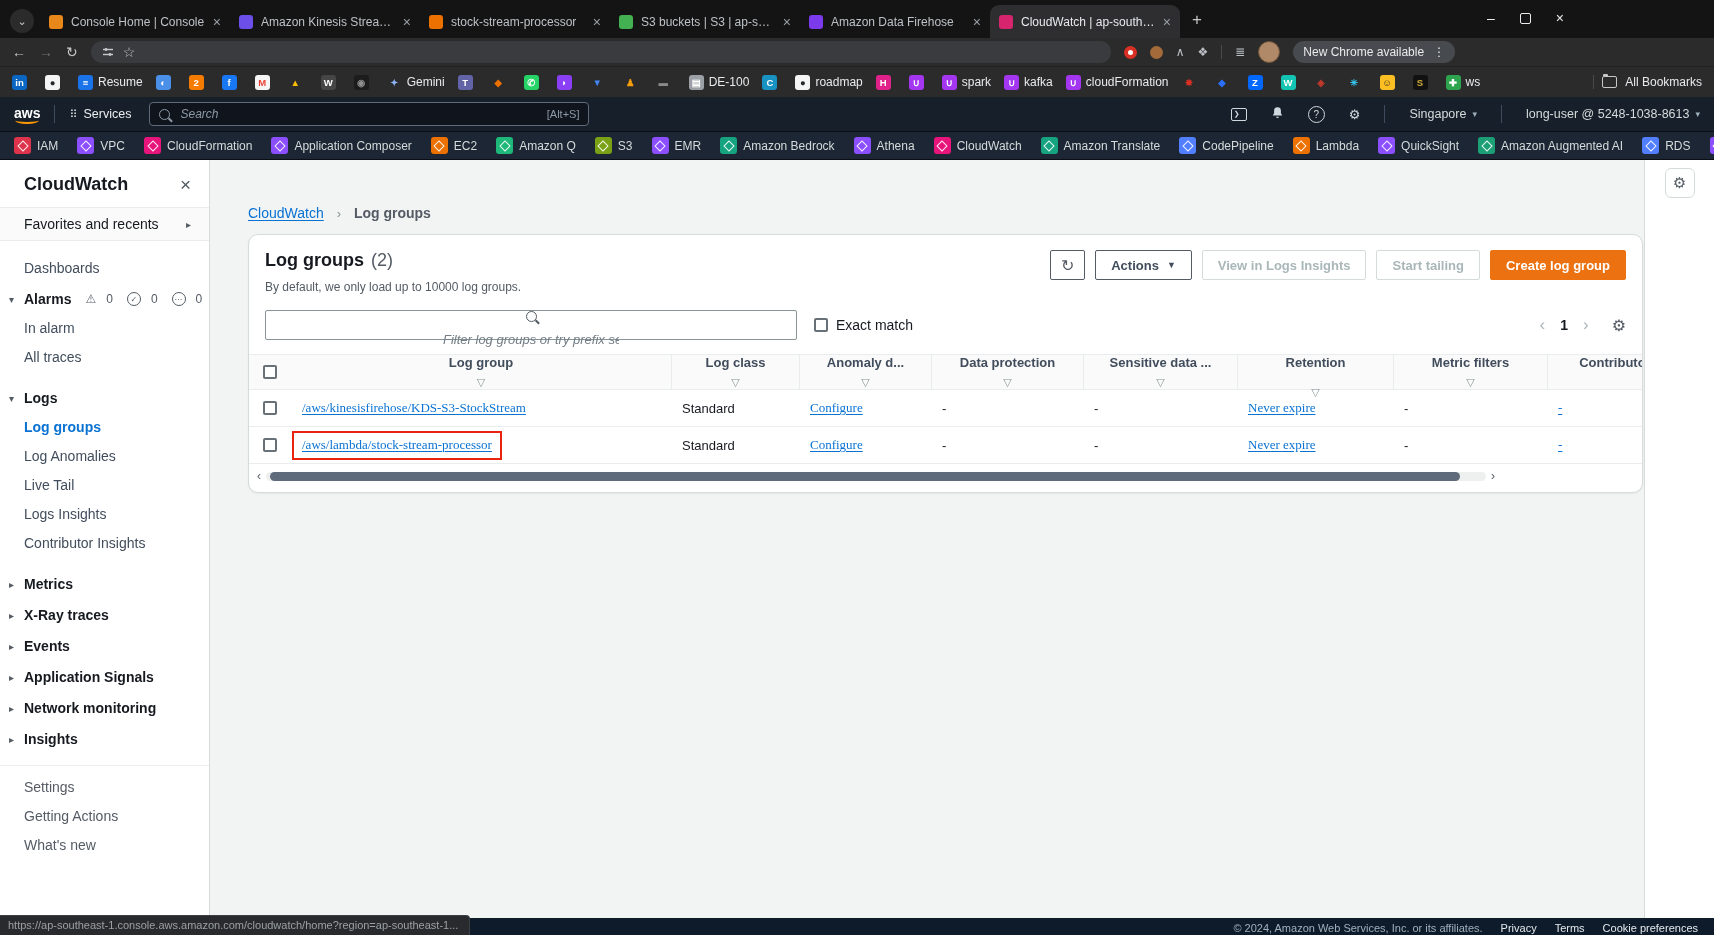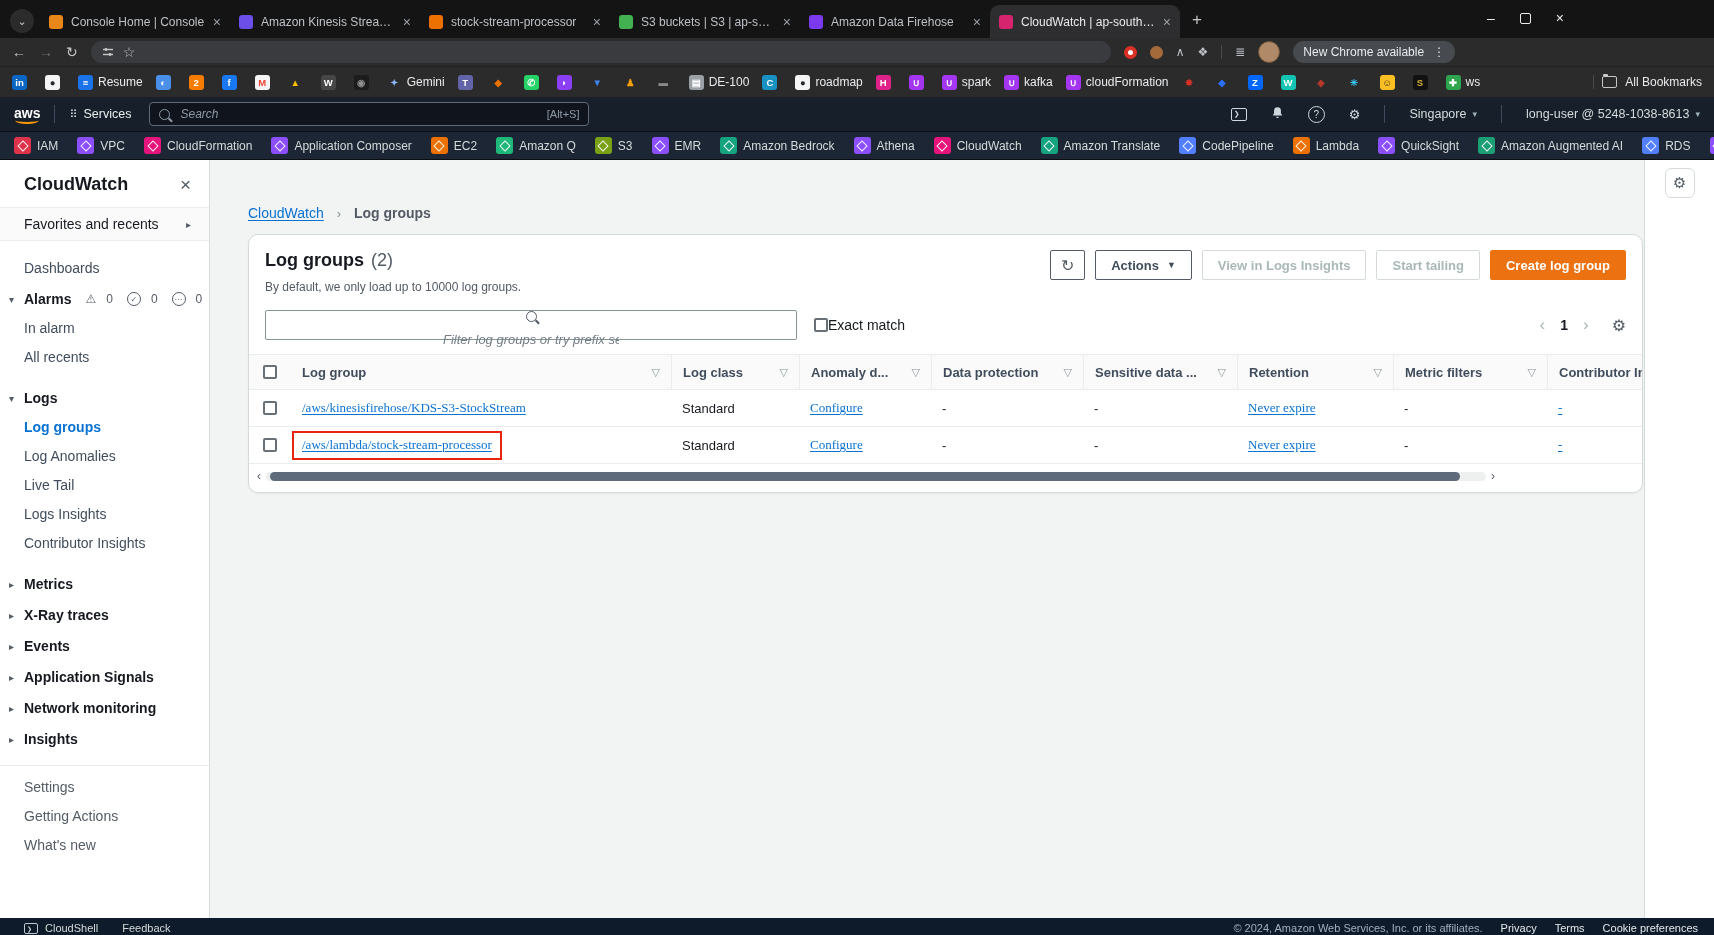--- a/index.html
+++ b/index.html
@@ -111,27 +111,27 @@
   .icon-btn{width:35px;padding:0;justify-content:center;font-size:16px;font-weight:400;color:#545b64;}
   .caret{font-size:9px;}
 
   .filter-row{display:flex;align-items:center;padding:8px 16px 14px 16px;gap:17px;}
   .search-box{width:532px;height:30px;border:1px solid #879596;border-radius:2px;display:flex;align-items:center;padding:0 10px;gap:9px;box-sizing:border-box;flex-direction:column;}
   .search-box .lens{border-color:#545b64;}
   .search-box .lens::after{background:#545b64;}
   .search-box input{border:none;outline:none;flex:1;font-size:13px;color:#16191f;font-family:inherit;background:transparent;}
   .search-box input::placeholder{color:#737d85;font-style:italic;}
   .cb{width:14px;height:14px;border:2px solid #687078;border-radius:2px;display:inline-block;background:#fff;box-sizing:border-box;flex:none;}
-  .exact{display:flex;align-items:center;font-size:14px;color:#16191f;}
+  .exact{display:flex;align-items:center;gap:8px;font-size:14px;color:#16191f;}
   .pager{margin-left:auto;display:flex;align-items:center;gap:15px;color:#aab7b8;font-size:17px;}
   .pg-num{color:#16191f;font-size:14px;font-weight:700;}
   .pg-gear{color:#545b64;font-size:16px;margin-left:8px;}
 
   .thead{display:flex;align-items:stretch;height:34px;background:#fafafa;border-top:1px solid #eaeded;border-bottom:1px solid #eaeded;width:1448px;font-size:13px;}
-  .hcell{display:flex;align-items:center;justify-content:space-between;padding:0 11px;font-weight:700;color:#414d5c;box-sizing:border-box;}
+  .hcell{display:flex;align-items:center;justify-content:space-between;padding:0 11px;font-weight:700;color:#414d5c;box-sizing:border-box;flex-direction:column;}
   .hcell .funnel{color:#879596;font-size:11px;font-weight:400;}
   .thead>:nth-child(1){width:42px;justify-content:center;padding:0;align-items:center;display:flex;}
   .thead>:nth-child(2){width:380px;}
   .thead>:nth-child(3){width:128px;}
   .thead>:nth-child(4){width:132px;}
   .thead>:nth-child(5){width:152px;}
   .thead>:nth-child(6){width:154px;}
   .thead>:nth-child(7){width:156px;gap:16px;}
   .thead>:nth-child(8){width:154px;}
   .thead>:nth-child(9){width:150px;}
@@ -514,21 +514,21 @@
           <span class="tri">▾</span>
           <span class="sb-section-label">Alarms</span>
           <span class="alarm-ico">⚠</span>
             <span class="alarm-count">0</span>
           <span class="alarm-circ">✓</span>
             <span class="alarm-count">0</span>
           <span class="alarm-circ">⋯</span>
             <span class="alarm-count">0</span>
         </div>
         <a class="sb-link">In alarm</a>
-        <a class="sb-link">All recents</a>
+        <a class="sb-link">All traces</a>
         <div class="sb-section gap-top">
           <span class="tri">▾</span>
           <span class="sb-section-label">Logs</span>
         </div>
         <div>
           <a class="sb-link active">Log groups</a>
             <a class="sb-link">Log Anomalies</a>
             <a class="sb-link">Live Tail</a>
             <a class="sb-link">Logs Insights</a>
             <a class="sb-link">Contributor Insights</a>
@@ -710,13 +710,14 @@
       <span class="f-item">Feedback</span>
     </div>
     <div class="f-right">
       <span class="f-copy">© 2024, Amazon Web Services, Inc. or its affiliates.</span>
       <a class="f-link">Privacy</a>
         <a class="f-link">Terms</a>
         <a class="f-link">Cookie preferences</a>
     </div>
   </div>
 
+  <div class="status-bubble">https://ap-southeast-1.console.aws.amazon.com/cloudwatch/home?region=ap-southeast-1...</div>
 </div>
 
 </body></html>

